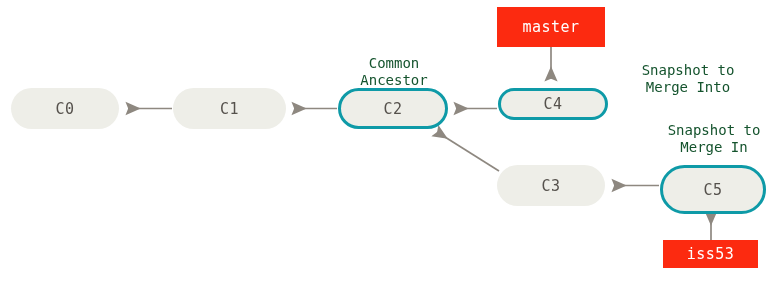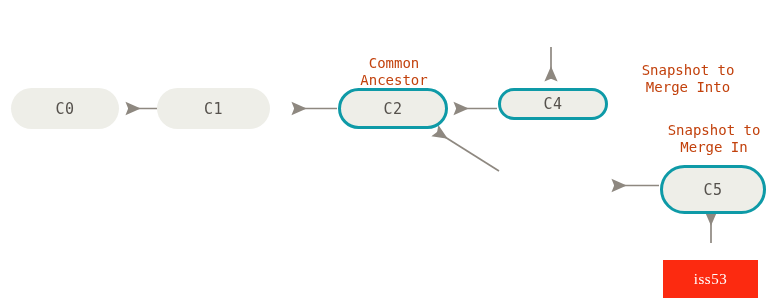--- a/index.html
+++ b/index.html
@@ -52,21 +52,21 @@
     color: #ffffff;
     display: flex;
     align-items: center;
     justify-content: center;
     font-size: 15px;
     letter-spacing: 0.5px;
     font-family: "DejaVu Sans Mono", "Liberation Mono", monospace;
   }
   .annotation {
     position: absolute;
-    color: #c2410c;
+    color: #14532d;
     font-size: 14px;
     line-height: 17px;
     text-align: center;
     white-space: pre;
     font-family: "DejaVu Sans Mono", "Liberation Mono", monospace;
   }
 </style>
 </head>
 <body>
 
@@ -105,39 +105,45 @@
 
     <g>
       <line x1="711" y1="243" x2="711" y2="213" stroke="#8e8880" stroke-width="1.7" marker-end="url(#arrowhead)"></line>
     </g>
   </svg>
 
   <div class="commit-node plain" style="left:11px; top:88px; width:108px; height:41px;">
     <span>C0</span>
   </div>
 
-  <div class="commit-node plain" style="left:157px; top:88px; width:113px; height:41px;">
+  <div class="commit-node plain" style="left:173px; top:88px; width:113px; height:41px;">
     <span>C1</span>
   </div>
 
   <div class="commit-node highlight" style="left:338px; top:88px; width:110px; height:41px;">
     <span>C2</span>
   </div>
 
+  <div class="commit-node plain" style="left:497px; top:165px; width:108px; height:41px;">
+    <span>C3</span>
+  </div>
 
   <div class="commit-node highlight" style="left:498px; top:88px; width:110px; height:32px;">
     <span>C4</span>
   </div>
 
   <div class="commit-node highlight" style="left:660px; top:165px; width:106px; height:49px;">
     <span>C5</span>
   </div>
 
+  <div class="branch-label" style="left:497px; top:7px; width:108px; height:40px;">
+    <span>master</span>
+  </div>
 
-  <div class="branch-label" style="left:663px; top:260px; width:95px; height:38px;font-family:Liberation Serif, serif;">
+  <div class="branch-label" style="left:663px; top:240px; width:95px; height:28px;">
     <span>iss53</span>
   </div>
 
   <div class="annotation" style="left:340px; top:55px; width:108px;">Common
 Ancestor</div>
 
   <div class="annotation" style="left:608px; top:62px; width:160px;">Snapshot to
 Merge Into</div>
 
   <div class="annotation" style="left:644px; top:122px; width:140px;">Snapshot to

